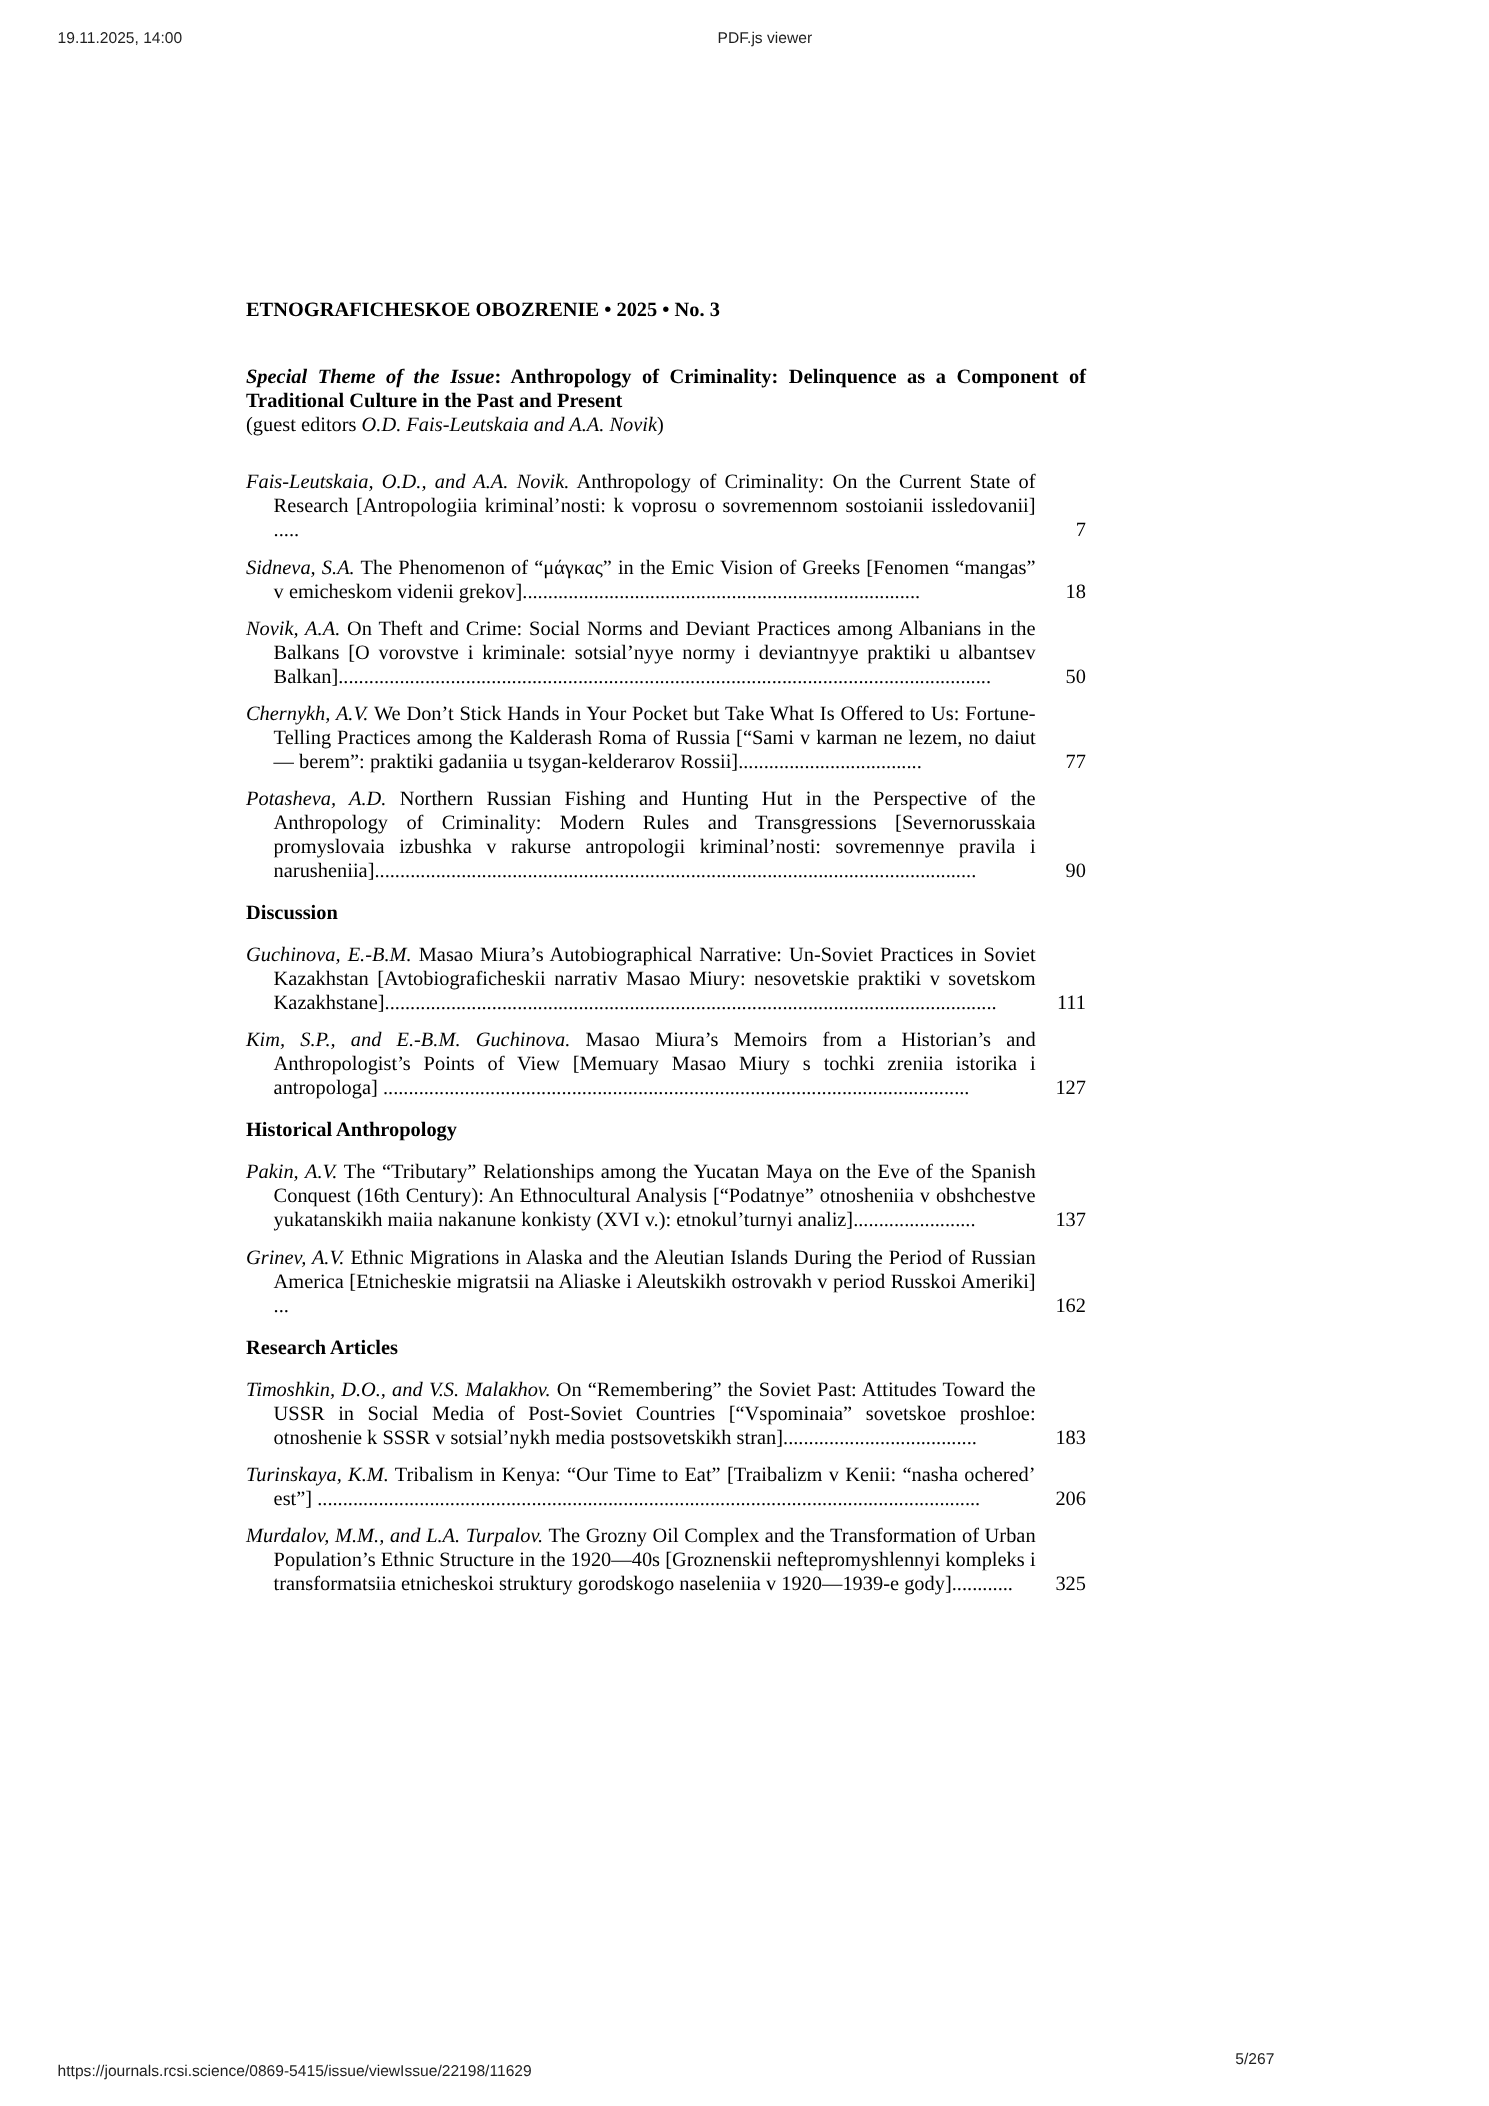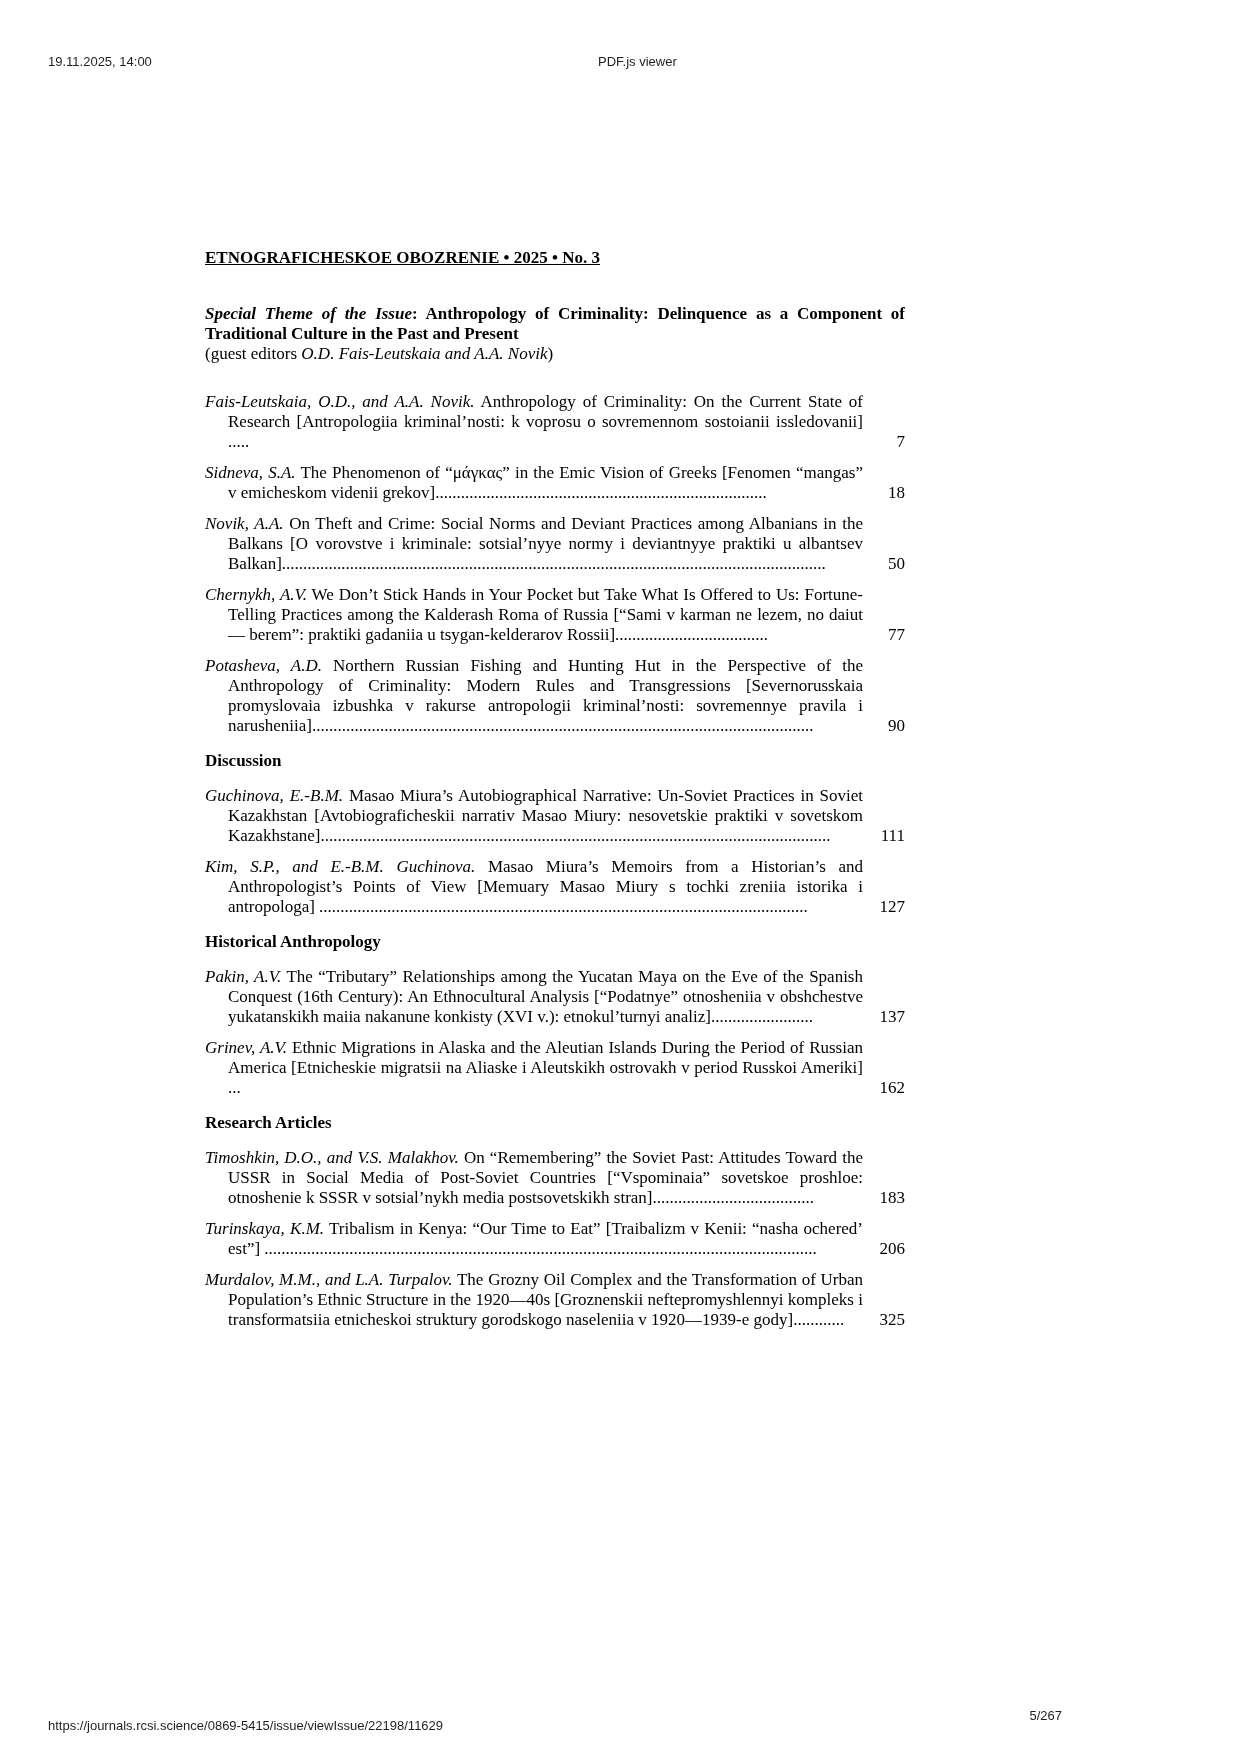--- a/index.html
+++ b/index.html
@@ -11,40 +11,39 @@
     }
     .page {
       position: relative;
       width: 1241px; height: 1755px;
       background: #ffffff;
       overflow: hidden;
     }
     .print-header, .print-footer {
       position: absolute; left: 0; right: 0;
       font-family: "Liberation Sans", sans-serif;
-      font-size: 13px; color: #1f1f1f; margin-top: 30px;
+      font-size: 13px; color: #1f1f1f;
     }
     .print-header { top: 24px; height: 16px; }
     .print-footer { bottom: 22px; height: 16px; }
     .print-datetime { position: absolute; left: 48px; top: 0; }
     .print-apptitle { position: absolute; left: 598px; top: 0; }
     .footer-url { position: absolute; left: 48px; bottom: 0; text-align: right; }
     .footer-page { position: absolute; right: 179px; bottom: 10px; }
 
     .content {
       position: absolute;
       left: 205px; top: 248px;
       width: 700px;
       font-size: 17px;
       line-height: 20px;
     }
     .journal-title {
       font-weight: bold;
       margin-bottom: 20px;
-      text-decoration: underline;
     }
     .special-theme {
       font-weight: bold;
       text-align: justify;
       margin-top: 36px;
     }
     .special-theme .lead { font-style: italic; }
     .editors-line { font-weight: normal; margin-bottom: 28px; }
     .editors-line .editors { font-style: italic; text-align: center; }
 

